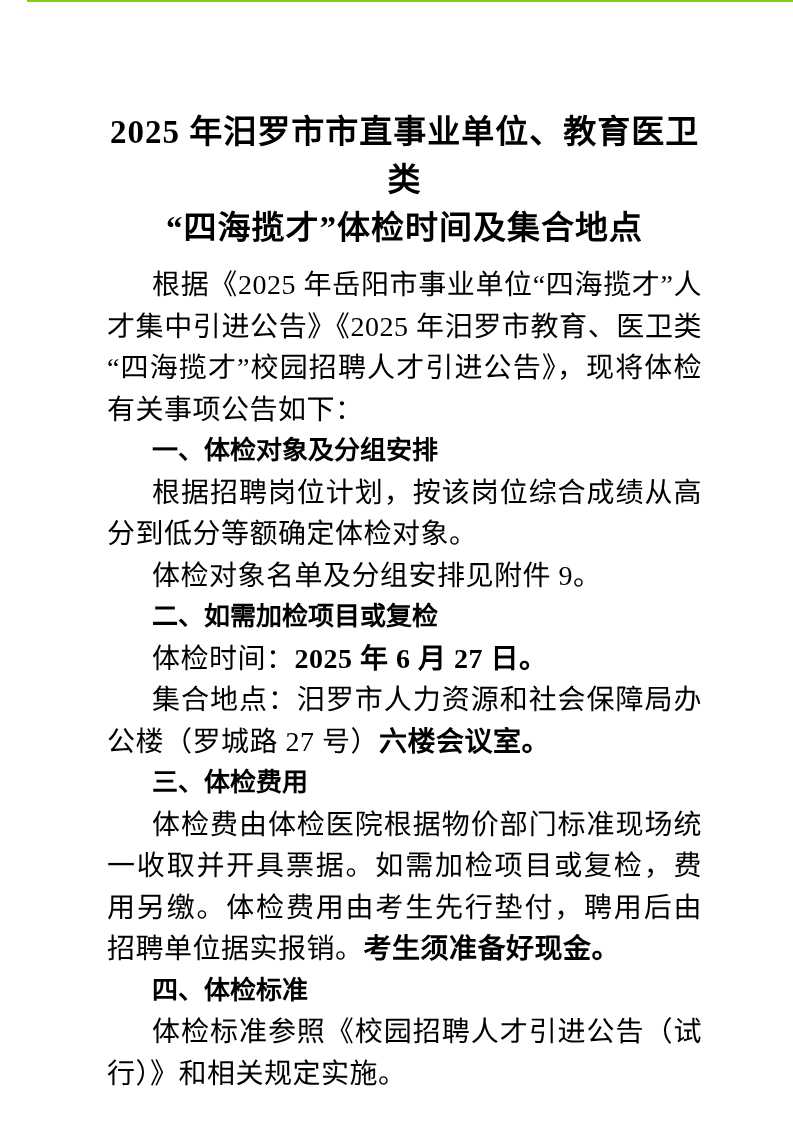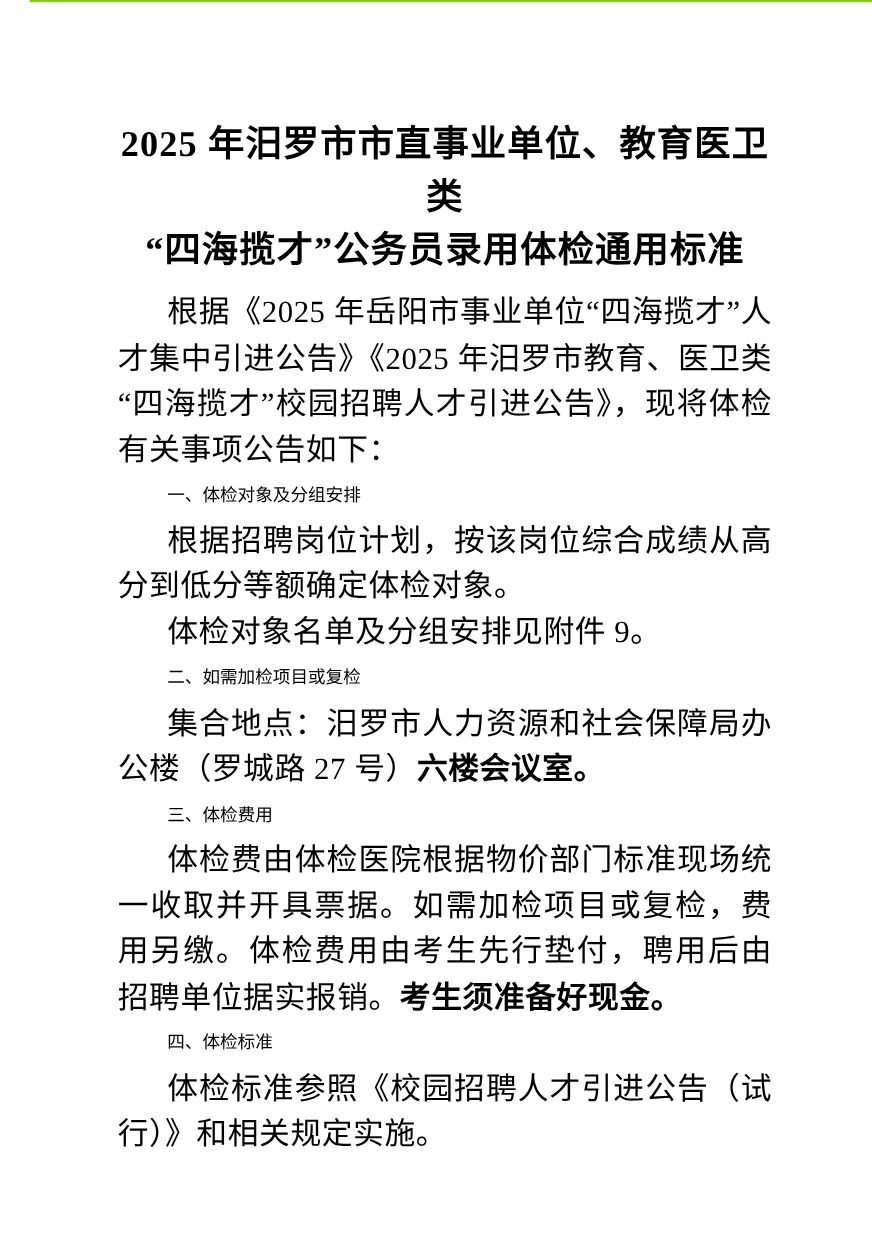--- a/index.html
+++ b/index.html
@@ -36,47 +36,48 @@
     margin: 0;
     font-size: 28px;
     line-height: 41.5px;
     letter-spacing: 0.5px;
     text-align: justify;
     text-indent: 45px;
     font-family: "Liberation Serif", "DejaVu Serif", serif;
   }
   .heading {
     margin: 0;
-    font-size: 16px;
+    font-size: 26px;
     line-height: 41.5px;
-    font-weight: normal;
+    font-weight: bold;
     text-indent: 45px;
     font-family: "Liberation Sans", "DejaVu Sans", sans-serif;
   }
   .bold-seg {
     font-weight: bold;
   }
 </style>
 </head>
 <body>
 
 <div class="page">
 
   <h1 class="title">
     <span class="title-line">2025 年汨罗市市直事业单位、教育医卫类</span>
-    <span class="title-line">“四海揽才”公务员录用体检通用标准</span>
+    <span class="title-line">“四海揽才”体检时间及集合地点</span>
   </h1>
 
   <p class="para">根据《2025 年岳阳市事业单位“四海揽才”人才集中引进公告》《2025 年汨罗市教育、医卫类“四海揽才”校园招聘人才引进公告》，现将体检有关事项公告如下：</p>
 
   <h2 class="heading">一、体检对象及分组安排</h2>
   <p class="para">根据招聘岗位计划，按该岗位综合成绩从高分到低分等额确定体检对象。</p>
   <p class="para">体检对象名单及分组安排见附件 9。</p>
 
   <h2 class="heading">二、如需加检项目或复检</h2>
+  <p class="para"><span>体检时间：</span><span class="bold-seg">2025 年 6 月 27 日。</span></p>
   <p class="para"><span>集合地点：汨罗市人力资源和社会保障局办公楼（罗城路 27 号）</span><span class="bold-seg">六楼会议室。</span></p>
 
   <h2 class="heading">三、体检费用</h2>
   <p class="para"><span>体检费由体检医院根据物价部门标准现场统一收取并开具票据。如需加检项目或复检，费用另缴。体检费用由考生先行垫付，聘用后由招聘单位据实报销。</span><span class="bold-seg">考生须准备好现金。</span></p>
 
   <h2 class="heading">四、体检标准</h2>
   <p class="para">体检标准参照《校园招聘人才引进公告（试行）》和相关规定实施。</p>
 
 </div>
 

